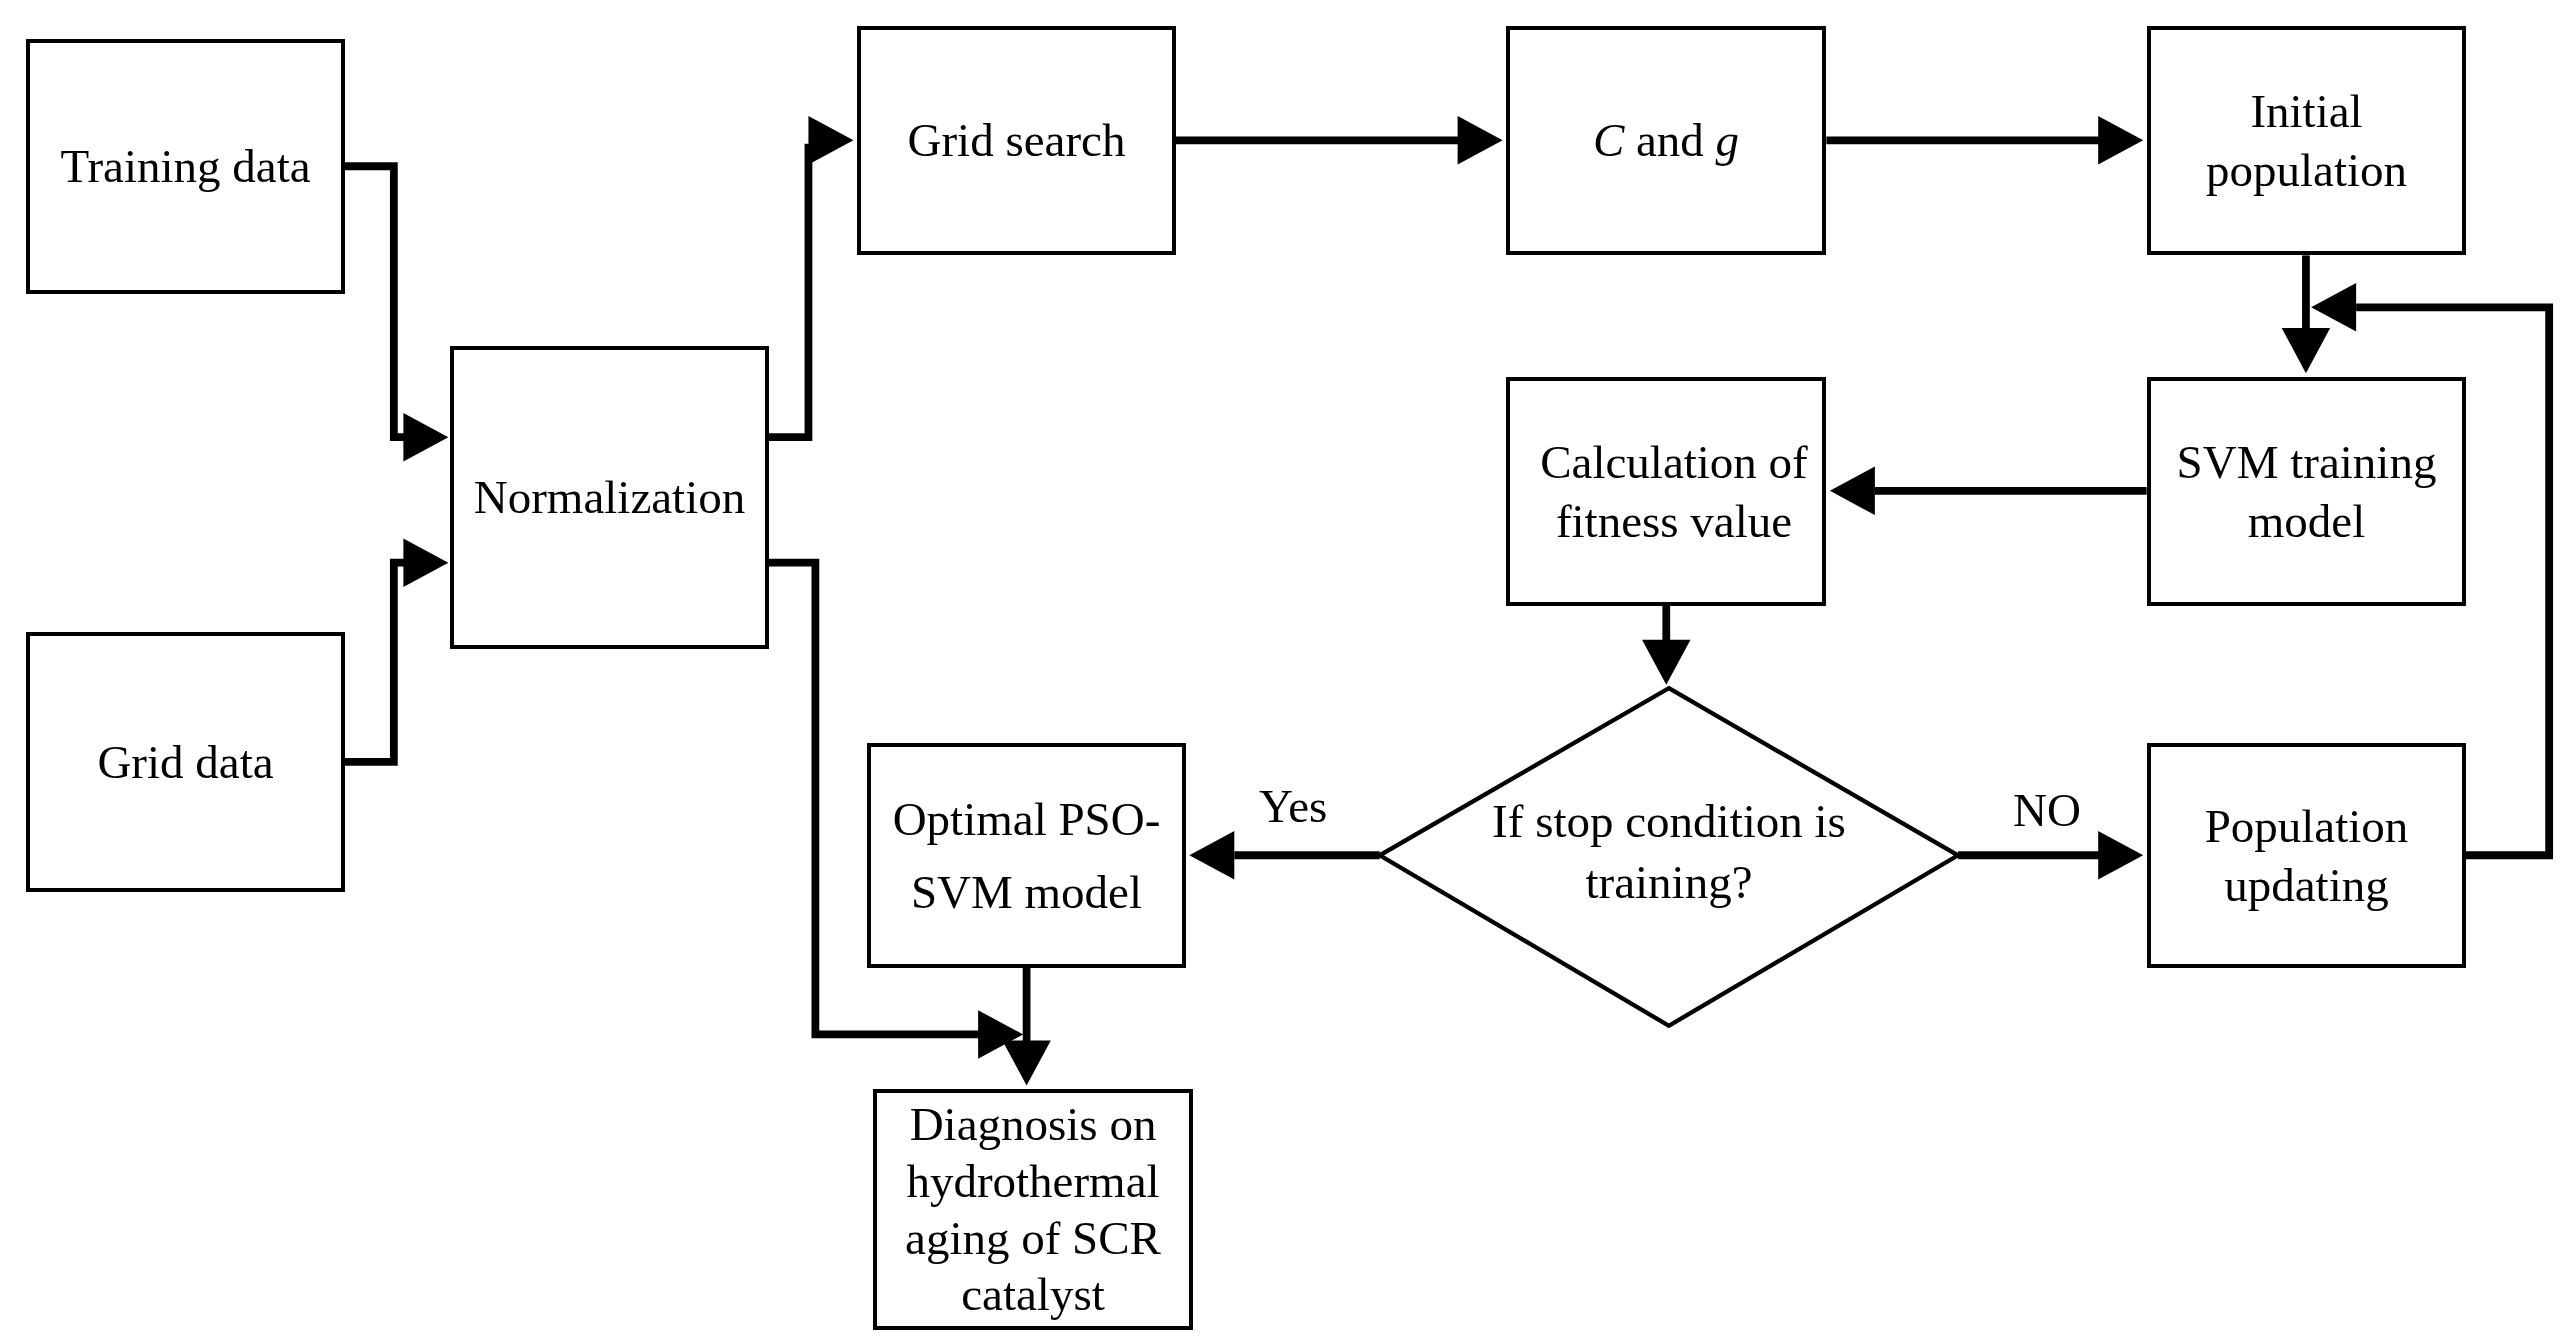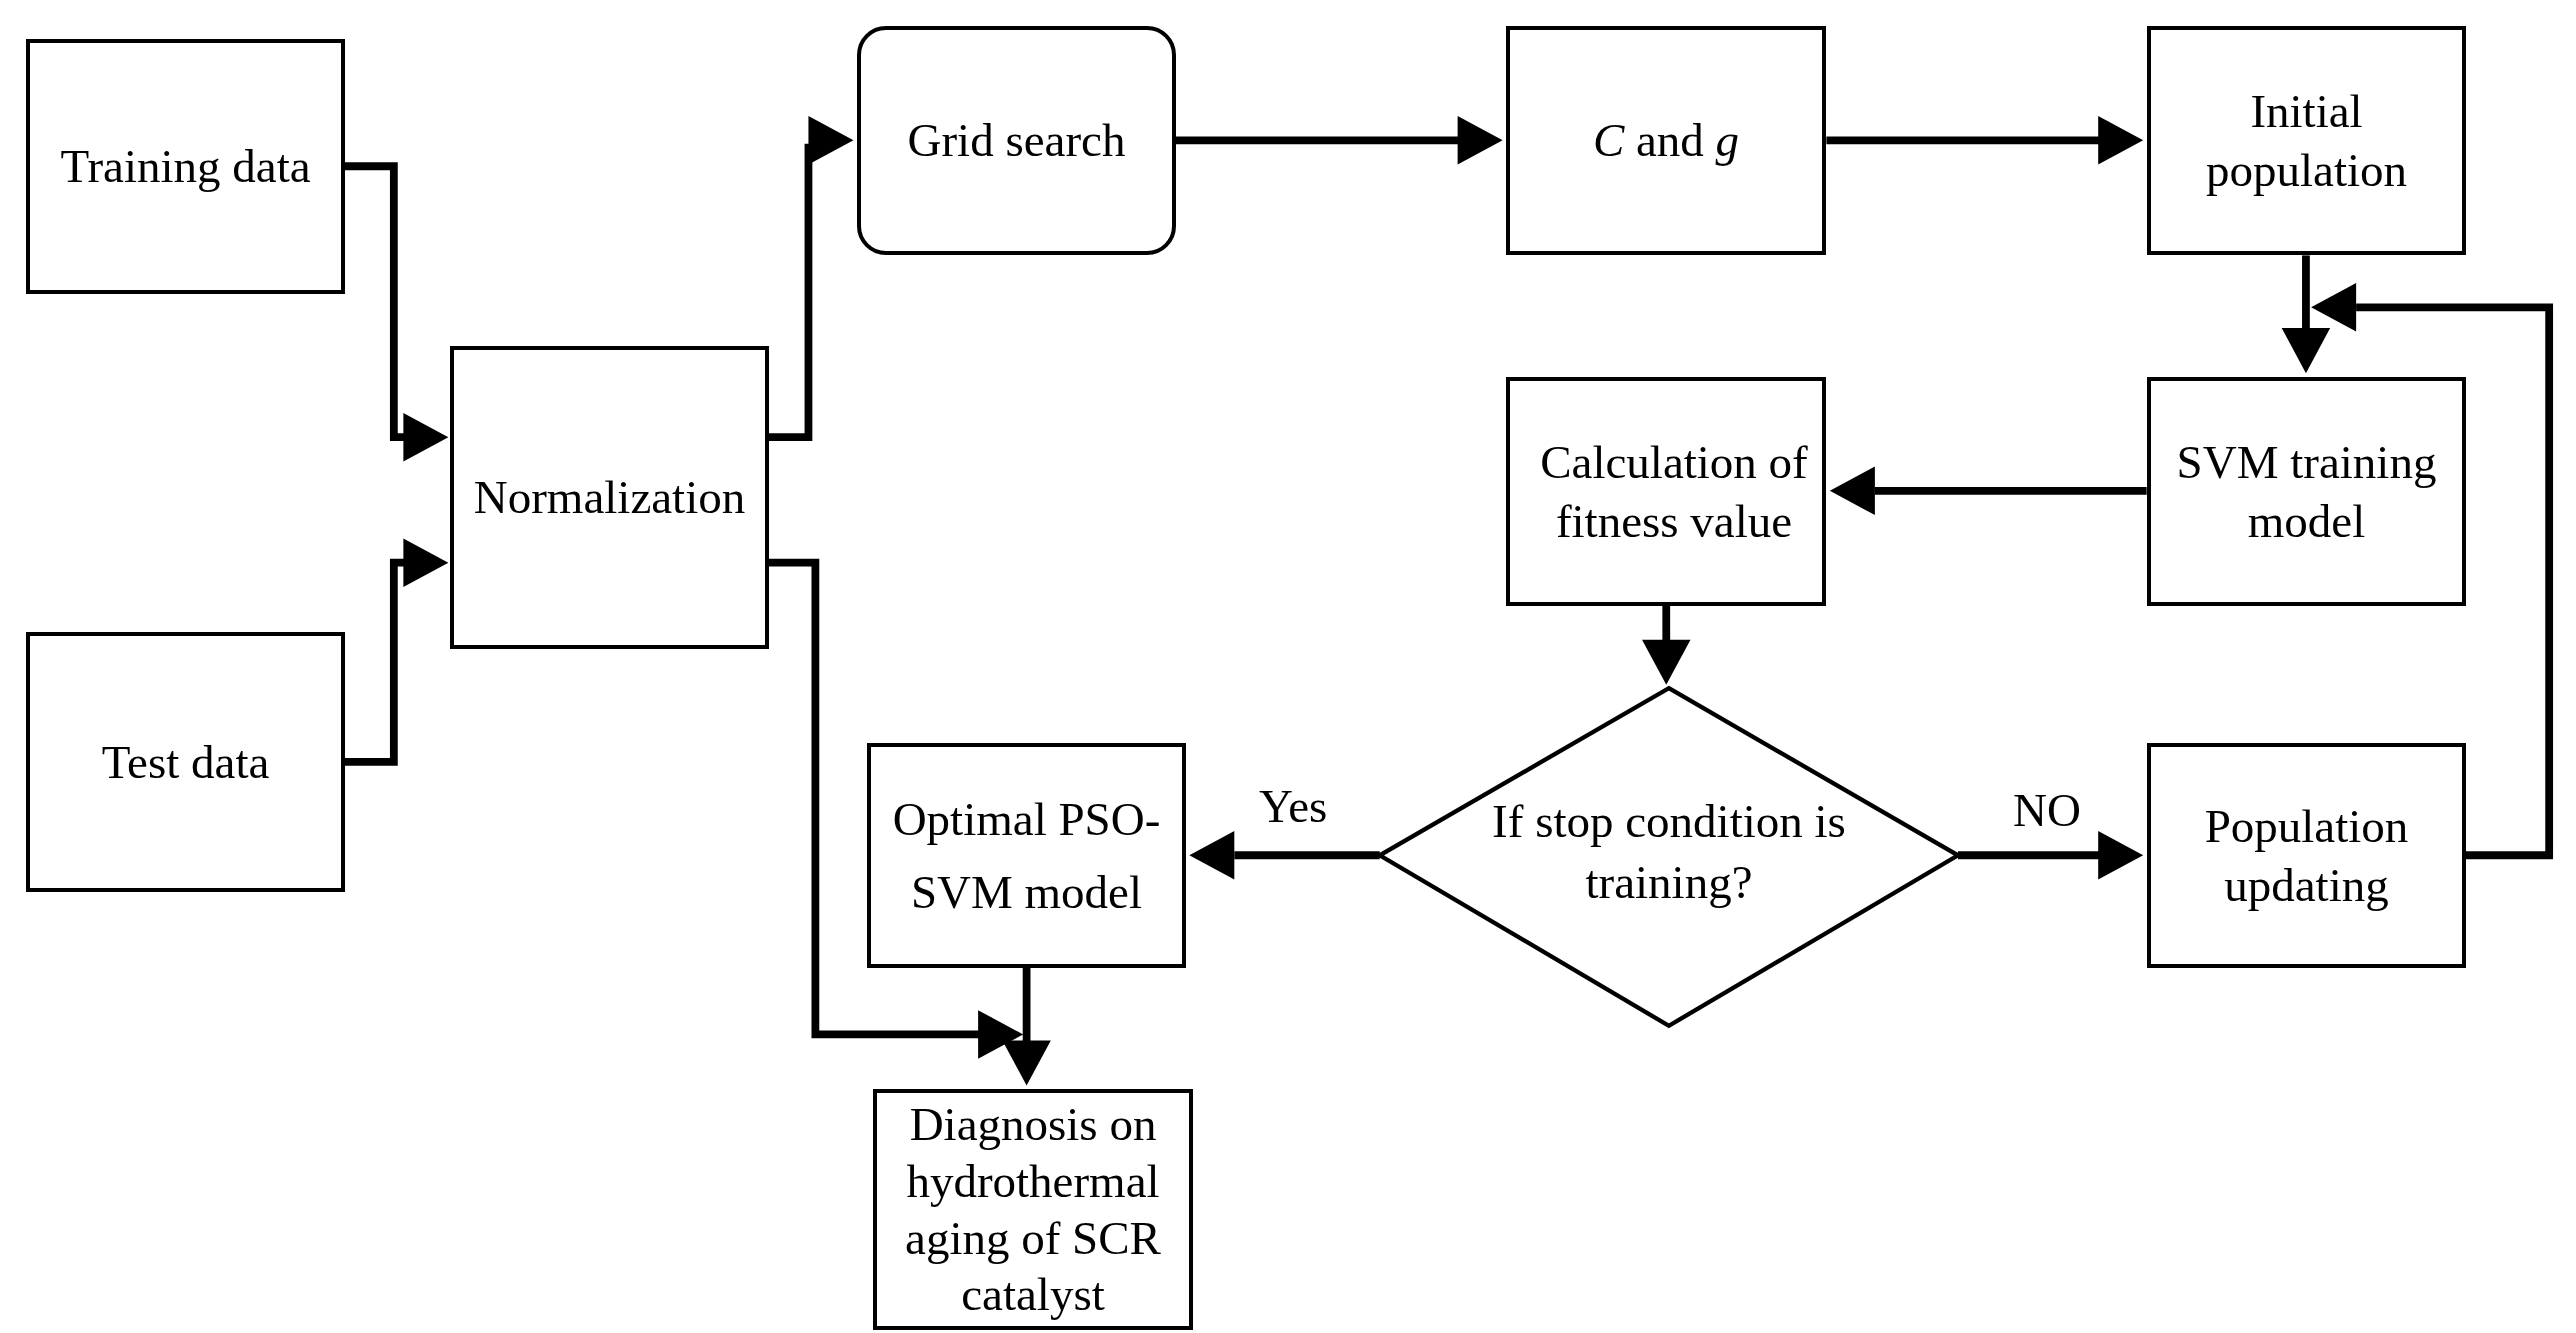--- a/index.html
+++ b/index.html
@@ -117,28 +117,28 @@
       <polygon points="1182,1195 1130,1167 1130,1223" fill="#000000" stroke="none"></polygon>
     </g>
   </g>
 </svg>
 
 <div class="node" style="left:26px; top:39px; width:319px; height:255px;">
   <div class="ln">Training data</div>
 </div>
 
 <div class="node" style="left:26px; top:632px; width:319px; height:260px;">
-  <div class="ln">Test data</div>
+  <div class="ln">Grid data</div>
 </div>
 
 <div class="node" style="left:450px; top:346px; width:319px; height:303px;">
   <div class="ln">Normalization</div>
 </div>
 
-<div class="node" style="left:857px; top:26px; width:319px; height:229px;border-radius:29px;">
+<div class="node" style="left:857px; top:26px; width:319px; height:229px;">
   <div class="ln">Grid search</div>
 </div>
 
 <div class="node" style="left:1506px; top:26px; width:320px; height:229px;">
   <div class="ln"><i>C</i><span> and </span><i>g</i></div>
 </div>
 
 <div class="node" style="left:2147px; top:26px; width:319px; height:229px;">
   <div class="ln">Initial</div>
   <div class="ln">population</div>

